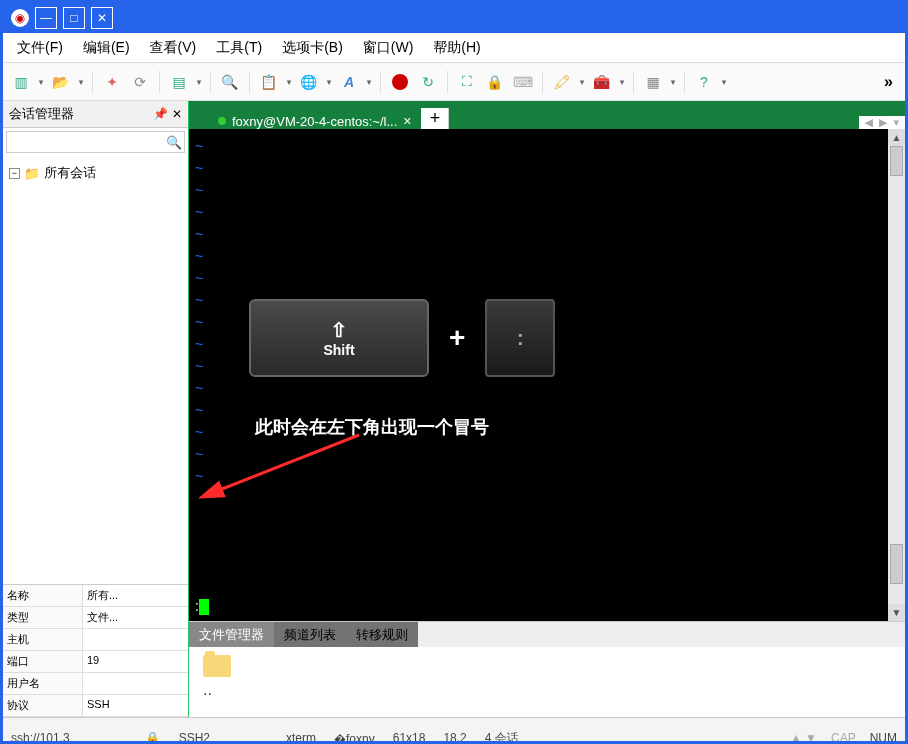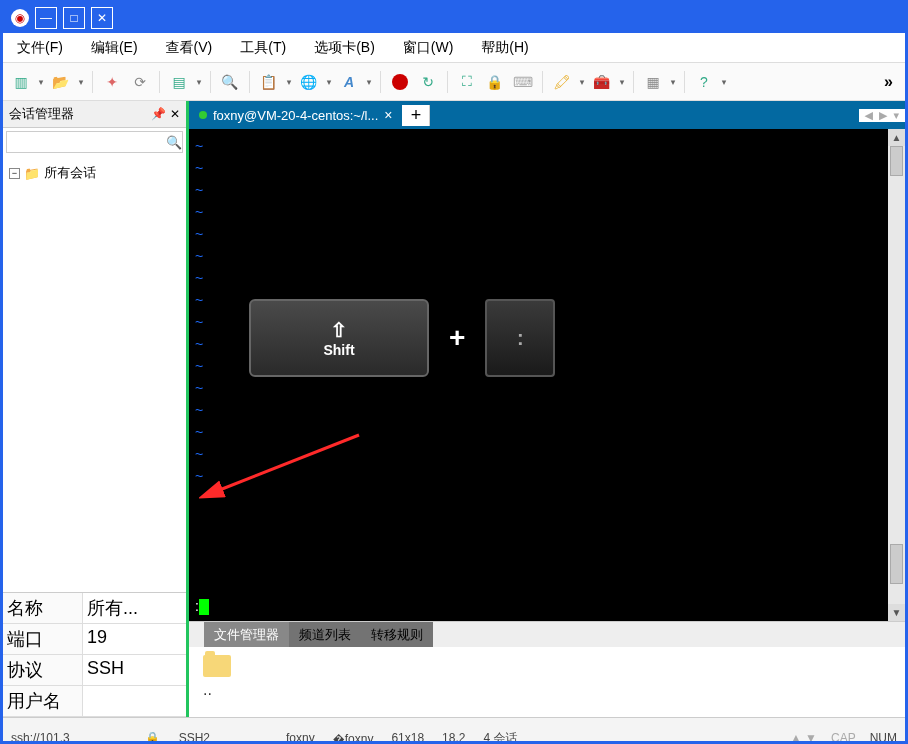--- a/index.html
+++ b/index.html
@@ -7,58 +7,58 @@
 
 
 .titlebar { background: #2563eb; height: 30px; display: flex; align-items: center; padding: 0 8px; color: #fff; }
 .titlebar .app-icon { width: 18px; height: 18px; background: #fff; border-radius: 50%; margin-right: 6px; display: flex; align-items: center; justify-content: center; }
 .titlebar .app-icon::before { content: "◉"; color: #c00; font-size: 12px; }
 .titlebar .title { font-weight: bold; font-size: 15px; flex: 1; }
 .titlebar .win-btns { display: flex; gap: 6px; }
 .titlebar .win-btn { width: 22px; height: 22px; border: 1px solid #fff; display: flex; align-items: center; justify-content: center; font-size: 12px; cursor: pointer; }
 
 
-.menubar { background: #fff; height: 30px; display: flex; align-items: center; padding: 0 10px; gap: 20px; border-bottom: 1px solid #ddd; font-size: 14px; }
+.menubar { background: #fff; height: 30px; display: flex; align-items: center; padding: 0 10px; gap: 12px; border-bottom: 1px solid #ddd; font-size: 14px; }
 .menubar .menu-item { cursor: pointer; padding: 2px 4px; }
 
 
 .toolbar { background: #fafafa; height: 38px; display: flex; align-items: center; padding: 0 6px; gap: 4px; border-bottom: 1px solid #ddd; }
 .toolbar .tb-btn { width: 24px; height: 24px; display: flex; align-items: center; justify-content: center; cursor: pointer; font-size: 14px; }
 .toolbar .tb-dd { width: 8px; display:flex;align-items:center;justify-content:center;color:#666;font-size:9px;cursor:pointer; }
 .toolbar .sep { width: 1px; height: 22px; background: #ddd; margin: 0 3px; }
 .toolbar .overflow { margin-left: auto; font-weight: bold; cursor: pointer; padding: 0 6px; }
 
 
 .main { display: flex; height: calc(100% - 30px - 30px - 38px - 24px); }
 
 
-.session-panel { width: 186px; border-right: 3px solid #22c55e; display: flex; flex-direction: column; justify-content: space-between; }
+.session-panel { width: 186px; border-right: 1px solid #22c55e; display: flex; flex-direction: column; justify-content: space-between; }
 .panel-header { background: #f0f0f0; padding: 4px 6px; font-size: 13px; display: flex; align-items: center; border-bottom: 1px solid #ccc; }
 .panel-header .title { flex: 1; }
 .panel-header .pin, .panel-header .close { cursor: pointer; margin-left: 4px; font-size: 12px; }
 .search-box { border: 1px solid #ccc; margin: 3px; height: 22px; display: flex; align-items: center; padding: 0 4px; }
 .search-box input { border: none; outline: none; flex: 1; font-size: 12px; }
 .search-box .mag { color: #888; font-size: 13px; }
 .tree { flex: 1; padding: 6px; font-size: 13px; overflow: auto; }
 .tree-node { display: flex; align-items: center; gap: 4px; padding: 2px 0; cursor: pointer; }
 .tree-node.child { padding-left: 28px; }
 .tree-toggle { width: 11px; height: 11px; border: 1px solid #888; display: flex; align-items: center; justify-content: center; font-size: 9px; line-height: 1; }
 .folder-icon { color: #e6a817; }
 .spiral-icon { width: 16px; height: 16px; background: #c00; border-radius: 50%; display: inline-block; }
 
 
-.props { border-top: 1px solid #ccc; font-size: 18px; }
+.props { border-top: 1px solid #ccc; font-size: 11px; }
 .props-scroll { max-height: 180px; overflow-y: scroll; }
 .prop-row { display: flex; border-bottom: 1px solid #ddd; }
 .prop-row .key { width: 80px; padding: 3px 4px; border-right: 1px solid #ddd; background: #fafafa; }
 .prop-row .val { flex: 1; padding: 3px 4px; background: #fff; }
 
 
 .term-area { flex: 1; display: flex; flex-direction: column; background: #fff; }
-.tabbar { background: #0369a1; height: 28px; display: flex; align-items: center; font-size: 13px; color: #fff; }
+.tabbar { background: #15803d; height: 28px; display: flex; align-items: flex-end; font-size: 13px; color: #fff; padding-left: 19px; }
 .tabbar .tab { display: flex; align-items: center; padding: 0 10px; gap: 6px; cursor: pointer; }
 .tabbar .tab .dot { width: 8px; height: 8px; background: #3c3; border-radius: 50%; }
 .tabbar .tab .close { font-size: 14px; cursor: pointer; }
 .tabbar .newtab { width: 28px; background: #fff; color: #000; display: flex; align-items: center; justify-content: center; font-size: 18px; cursor: pointer; border-right: 1px solid #ccc; }
 .tabbar .spacer { flex: 1; background: #fff; }
 .tabbar .nav { background: #fff; color: #aaa; display: flex; align-items: center; padding: 0 6px; gap: 6px; font-size: 11px; }
 
 .terminal-wrap { flex: 1; display: flex; background: #000; position: relative; }
 .terminal { flex: 1; background: #000; color: #fff; font-family: monospace; font-size: 14px; position: relative; padding: 6px; }
 .tilde-col { color: #1e6cff; position: absolute; left: 6px; top: 6px; line-height: 22px; }
@@ -76,21 +76,21 @@
 .plus-sym { color: #fff; font-size: 28px; font-weight: bold; }
 .colon-key { width: 70px; height: 78px; background: linear-gradient(#3a3a3a,#1a1a1a); border: 2px solid #555; border-radius: 4px; display: flex; align-items: center; justify-content: center; color: #aaa; font-size: 20px; font-weight: bold; }
 .caption { color: #fff; font-size: 18px; font-weight: bold; margin-top: 38px; margin-left: 6px; }
 .arrow-svg { position: absolute; left: 10px; top: 300px; }
 .prompt-line { position: absolute; left: 6px; bottom: 6px; color: #fff; font-family: monospace; }
 .prompt-line .cursor { display: inline-block; width: 10px; height: 16px; background: #0f0; vertical-align: middle; }
 
 
 .bottom-tabs { background: #eee; height: 26px; display: flex; align-items: stretch; font-size: 13px; border-top: 1px solid #ccc; }
 .bottom-tabs .btab { padding: 4px 10px; cursor: pointer; background: #737373; }
-.bottom-tabs .btab.active { background: #888; color: #fff; margin-left: 15px; }
+.bottom-tabs .btab.active { background: #888; color: #fff; }
 
 .file-mgr { background: #fff; height: 70px; padding: 8px 14px; display: flex; flex-direction: column; gap: 4px; font-size: 13px; }
 .file-mgr .folder { width: 28px; height: 22px; background: #f7d778; border-radius: 2px; position: relative; }
 .file-mgr .folder::before { content: ""; position: absolute; top: -4px; left: 2px; width: 10px; height: 4px; background: #f7d778; border-radius: 2px 2px 0 0; }
 .file-mgr .dots { font-size: 16px; color: #333; }
 
 
 .statusbar { height: 41px; background: #f4f4f4; border-top: 1px solid #ccc; display: flex; align-items: center; font-size: 12px; color: #444; padding: 0 8px; gap: 18px; }
 .statusbar .lock { color: #e6a817; }
 .statusbar .gap { width: 40px; }
@@ -181,30 +181,38 @@
         <span>所有会话</span>
       </div>
     </div>
     <div class="props">
       <div class="props-scroll" id="props-scroll">
           <div class="prop-row">
             <div class="key">名称</div>
             <div class="val">所有...</div>
           </div>
           <div class="prop-row">
+            <div class="key">类型</div>
+            <div class="val">文件...</div>
+          </div>
+          <div class="prop-row">
+            <div class="key">主机</div>
+            <div class="val"></div>
+          </div>
+          <div class="prop-row">
             <div class="key">端口</div>
             <div class="val">19</div>
           </div>
           <div class="prop-row">
+            <div class="key">用户名</div>
+            <div class="val"></div>
+          </div>
+          <div class="prop-row">
             <div class="key">协议</div>
             <div class="val">SSH</div>
-          </div>
-          <div class="prop-row">
-            <div class="key">用户名</div>
-            <div class="val"></div>
           </div>
         </div>
     </div>
   </div>
 
   <div class="term-area">
     <div class="tabbar">
       <div class="tab">
         <span class="dot"></span>
         <span>foxny@VM-20-4-centos:~/l...</span>
@@ -227,20 +235,21 @@
           <div class="key-row">
             <div class="shift-key">
               <span class="arrow-up">⇧</span>
               <span>Shift</span>
             </div>
             <span class="plus-sym">+</span>
             <div class="colon-key">
               <span>:</span>
             </div>
           </div>
+          <div class="caption">此时会在左下角出现一个冒号</div>
         </div>
 
         <svg class="arrow-svg" width="180" height="80">
           <defs>
               <marker id="ah" markerWidth="10" markerHeight="10" refX="2" refY="3" orient="auto">
                 <path d="M0,0 L0,6 L9,3 z" fill="#ff2a2a"></path>
               </marker>
             </defs>
           <line x1="160" y1="6" x2="18" y2="62" stroke="#ff2a2a" stroke-width="3" marker-end="url(#ah)"></line>
         </svg>
@@ -271,21 +280,21 @@
     </div>
   </div>
 </div>
 
 <div class="statusbar">
   <span>ssh://101.3</span>
   <span class="gap"></span>
   <span class="lock">🔒</span>
   <span>SSH2</span>
   <span class="gap"></span>
-  <span>foxny</span>
+  <span>xterm</span>
   <span>�foxny</span>
   <span>61x18</span>
   <span>18,2</span>
   <span>4 会话</span>
   <div class="right">
     <span class="dim">▲ ▼</span>
     <span class="dim">CAP</span>
     <span>NUM</span>
   </div>
 </div>

